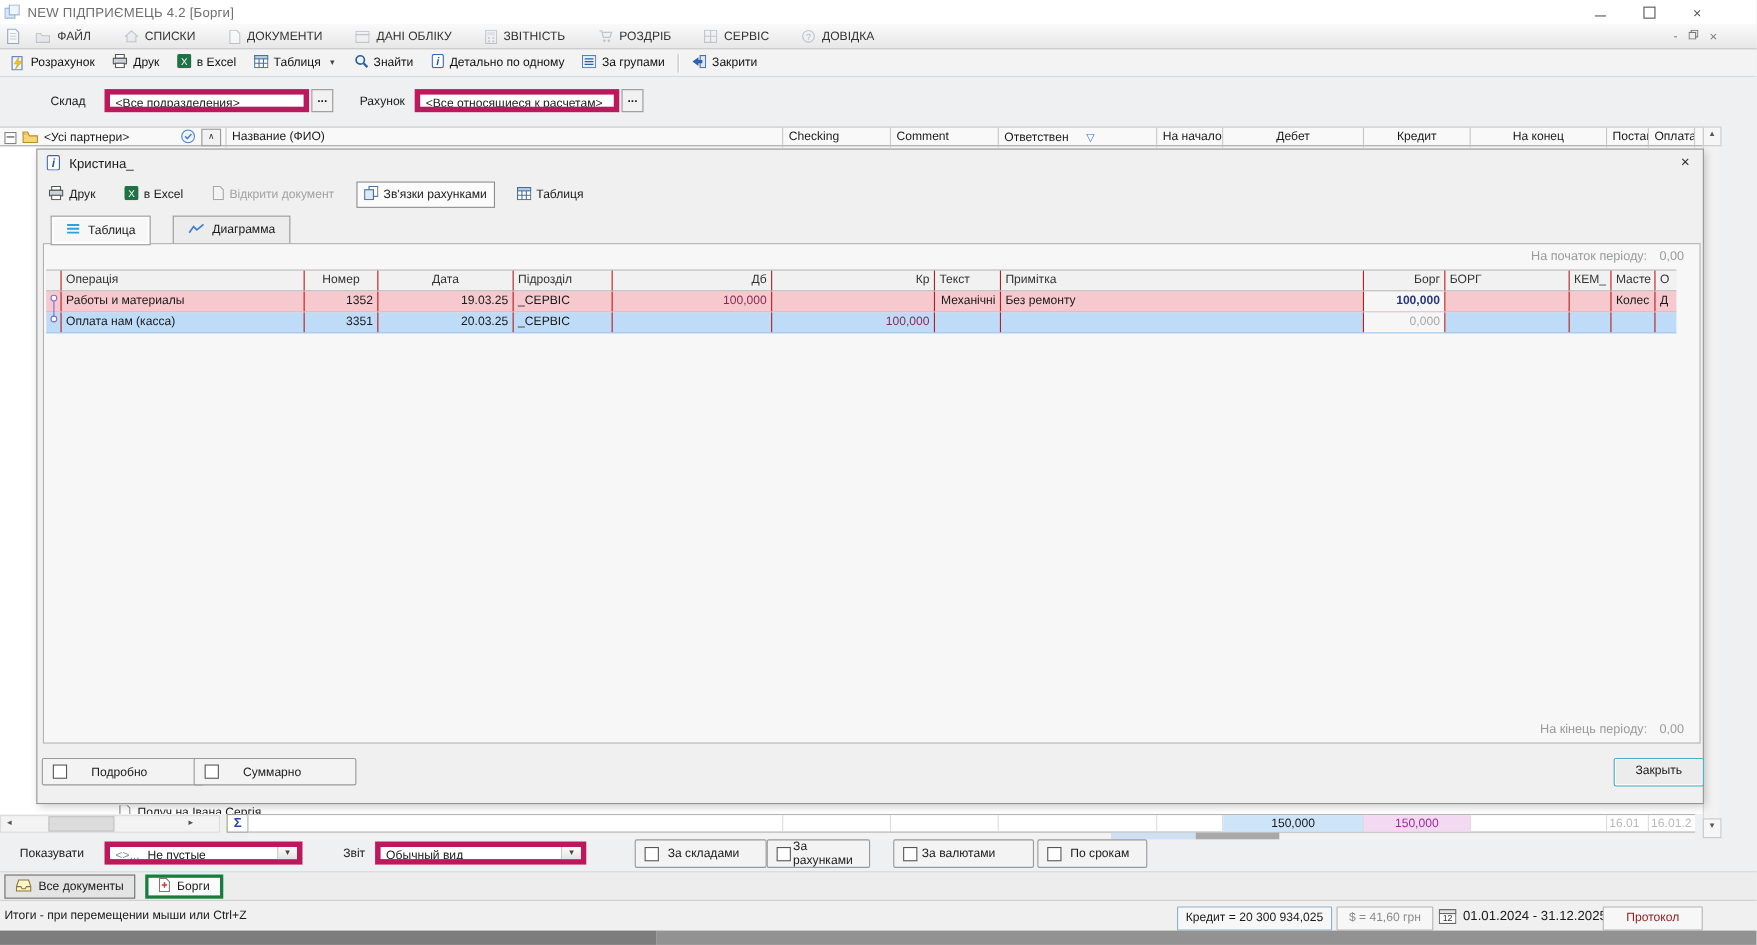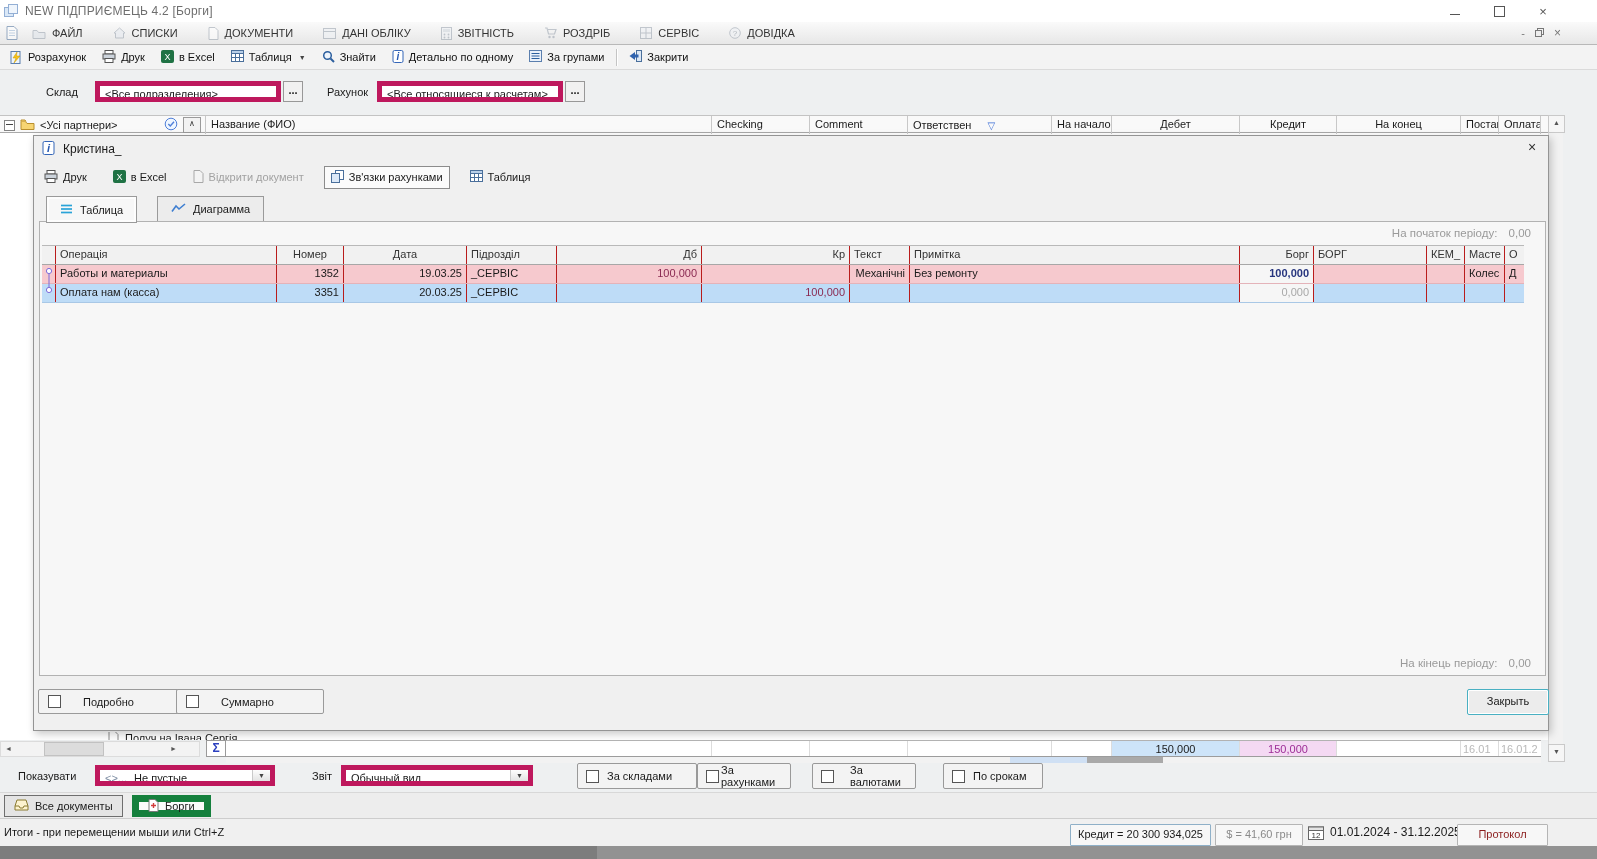--- a/index.html
+++ b/index.html
@@ -517,38 +517,38 @@
   <span class="cbtn">▼</span>
 </div>
 <div class="abs bchk" style="left:577px;top:763px;width:120px">
   <span class="cb"></span>
   <span>За складами</span>
 </div>
 <div class="abs bchk" style="left:697px;top:763px;width:94px;gap:2px">
   <span class="cb"></span>
   <span>За рахунками</span>
 </div>
-<div class="abs bchk" style="left:812px;top:763px;width:104px;gap:16px">
+<div class="abs bchk" style="left:812px;top:763px;width:128px;gap:4px">
   <span class="cb"></span>
   <span>За валютами</span>
 </div>
 <div class="abs bchk" style="left:943px;top:763px;width:100px">
   <span class="cb"></span>
   <span>По срокам</span>
 </div>
 
 <div class="abs" style="left:0;top:792px;width:1597px;height:26px;background:#ededed;border-top:1px solid #d8d8d8"></div>
 <div class="btab" style="left:4px;top:795px;border:1px solid #6e6e6e;background:#e4e4e4">
   <span><svg width="15" height="12">
         <path d="M1 7 V11 H14 V7 L12 1 H3 Z" fill="#fdf3cf" stroke="#8a7a30"></path>
         <path d="M1 7 h4 l1 2 h3 l1-2 h4" fill="none" stroke="#8a7a30"></path>
       </svg></span>
   <span>Все документы</span>
 </div>
-<div class="btab" style="left:132px;top:795px;border:7px solid #15803d;background:#fbfbfb">
+<div class="btab" style="left:132px;top:795px;border:3px solid #15803d;background:#fbfbfb">
   <span><svg width="11" height="13">
         <path d="M1 .5 h6 l3 3 v9 h-9 z" fill="#fff" stroke="#7a7a7a"></path>
         <path d="M5.5 4 v5 M3 6.5 h5" stroke="#d23b3b" stroke-width="1.4"></path>
       </svg></span>
   <span>Борги</span>
 </div>
 
 <div class="abs statusbar">
   <span class="abs nw" style="left:4px;top:0;line-height:27px;width:700px">Итоги - при перемещении мыши или Ctrl+Z</span>
   <div class="sbox" style="left:1070px;width:139px;border-color:#8fb0c8">Кредит = 20 300 934,025</div>

